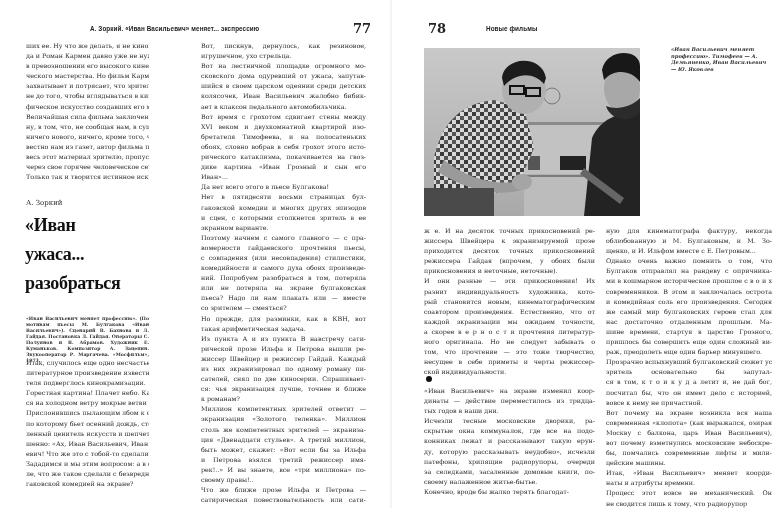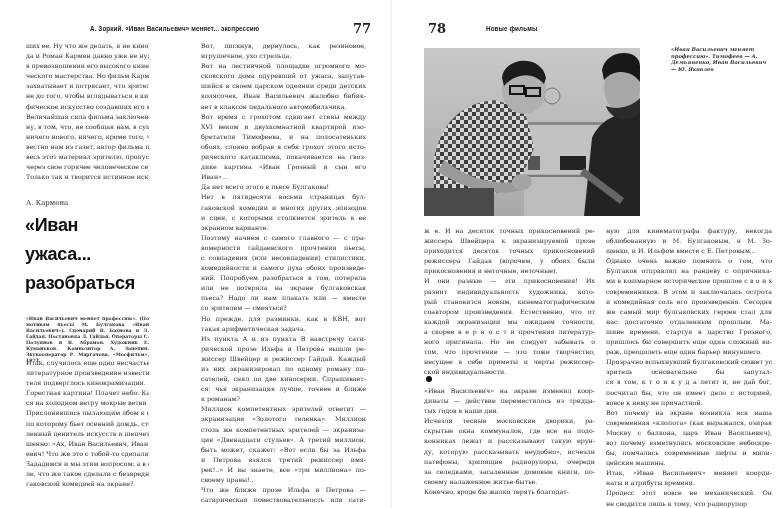--- a/index.html
+++ b/index.html
@@ -8,21 +8,21 @@
   .page{position:absolute;top:0;height:508px;}
   .page-left{left:0;width:392px;}
   .page-right{left:392px;width:390px;}
   .gutter{position:absolute;left:390px;top:0;width:2px;height:508px;background:#f3f3f3;}
   .running-head{position:absolute;font-family:"Liberation Sans",sans-serif;font-weight:bold;font-size:6.3px;color:#222;letter-spacing:0.1px;}
   .folio{position:absolute;font-family:"DejaVu Serif",serif;font-weight:bold;font-size:13px;color:#222;}
   .col{position:absolute;font-size:6.35px;line-height:10.1px;text-align:justify;color:#2a2a2a;}
   .col .line{display:block;white-space:nowrap;overflow:hidden;text-align:justify;text-align-last:justify;}
   .col .last{text-align-last:left;}
   .author-small{position:absolute;font-size:7px;color:#333;}
-  .headline{position:absolute;font-family:Liberation Sans, sans-serif;font-weight:bold;font-size:18px;line-height:29px;color:#111;letter-spacing:-0.3px;}
+  .headline{position:absolute;font-family:Liberation Serif, serif;font-weight:bold;font-size:18px;line-height:29px;color:#111;letter-spacing:-0.3px;}
   .credits{position:absolute;font-family:"DejaVu Serif",serif;font-weight:bold;font-size:4.6px;line-height:6px;color:#333;text-align:justify;}
   .photo{position:absolute;background:#bdbdbd;overflow:hidden;}
   .caption{position:absolute;font-style:italic;font-weight:bold;font-size:5.2px;line-height:6.6px;color:#333;}
   .bullet{position:absolute;width:6px;height:6px;border-radius:50%;background:#111;}
 </style>
 </head>
 <body>
 
 <div class="spread">
 
@@ -40,21 +40,21 @@
         <span class="line last">фическое искусство создавших его мастеров.</span>
         <span class="line">Величайшая сила фильма заключена, по-моему,</span>
         <span class="line">ну, в том, что, не сообщая нам, в сущности,</span>
         <span class="line">ничего нового, ничего, кроме того, что уже из-</span>
         <span class="line">вестно нам из газет, автор фильма передает</span>
         <span class="line">весь этот материал зрителю, пропустив его</span>
         <span class="line last">через свое горячее человеческое сердце.</span>
         <span class="line last">Только так и творится истинное искусство.</span>
       </div>
 
-    <div class="author-small" style="left:26px;top:199px;">А. Кармена</div>
+    <div class="author-small" style="left:26px;top:199px;">А. Зоркий</div>
 
     <div class="headline" id="headline" style="left:25px;top:211px;width:130px;">
         <div>«Иван</div>
         <div>ужаса...</div>
         <div>разобраться</div>
       </div>
 
     <div class="credits" style="left:26px;top:316px;width:123px;">«Иван Васильевич меняет профессию». (По мотивам пьесы М. Булгакова «Иван Васильевич»). Сценарий В. Бахнова и Л. Гайдая. Постановка Л. Гайдая. Операторы С. Полуянов и В. Абрамов. Художник Е. Куманьков. Композитор А. Зацепин. Звукооператор Р. Маргачева. «Мосфильм», 1973.</div>
 
     <div class="col" id="lc1bot" style="left:26px;top:358px;width:123px;">

